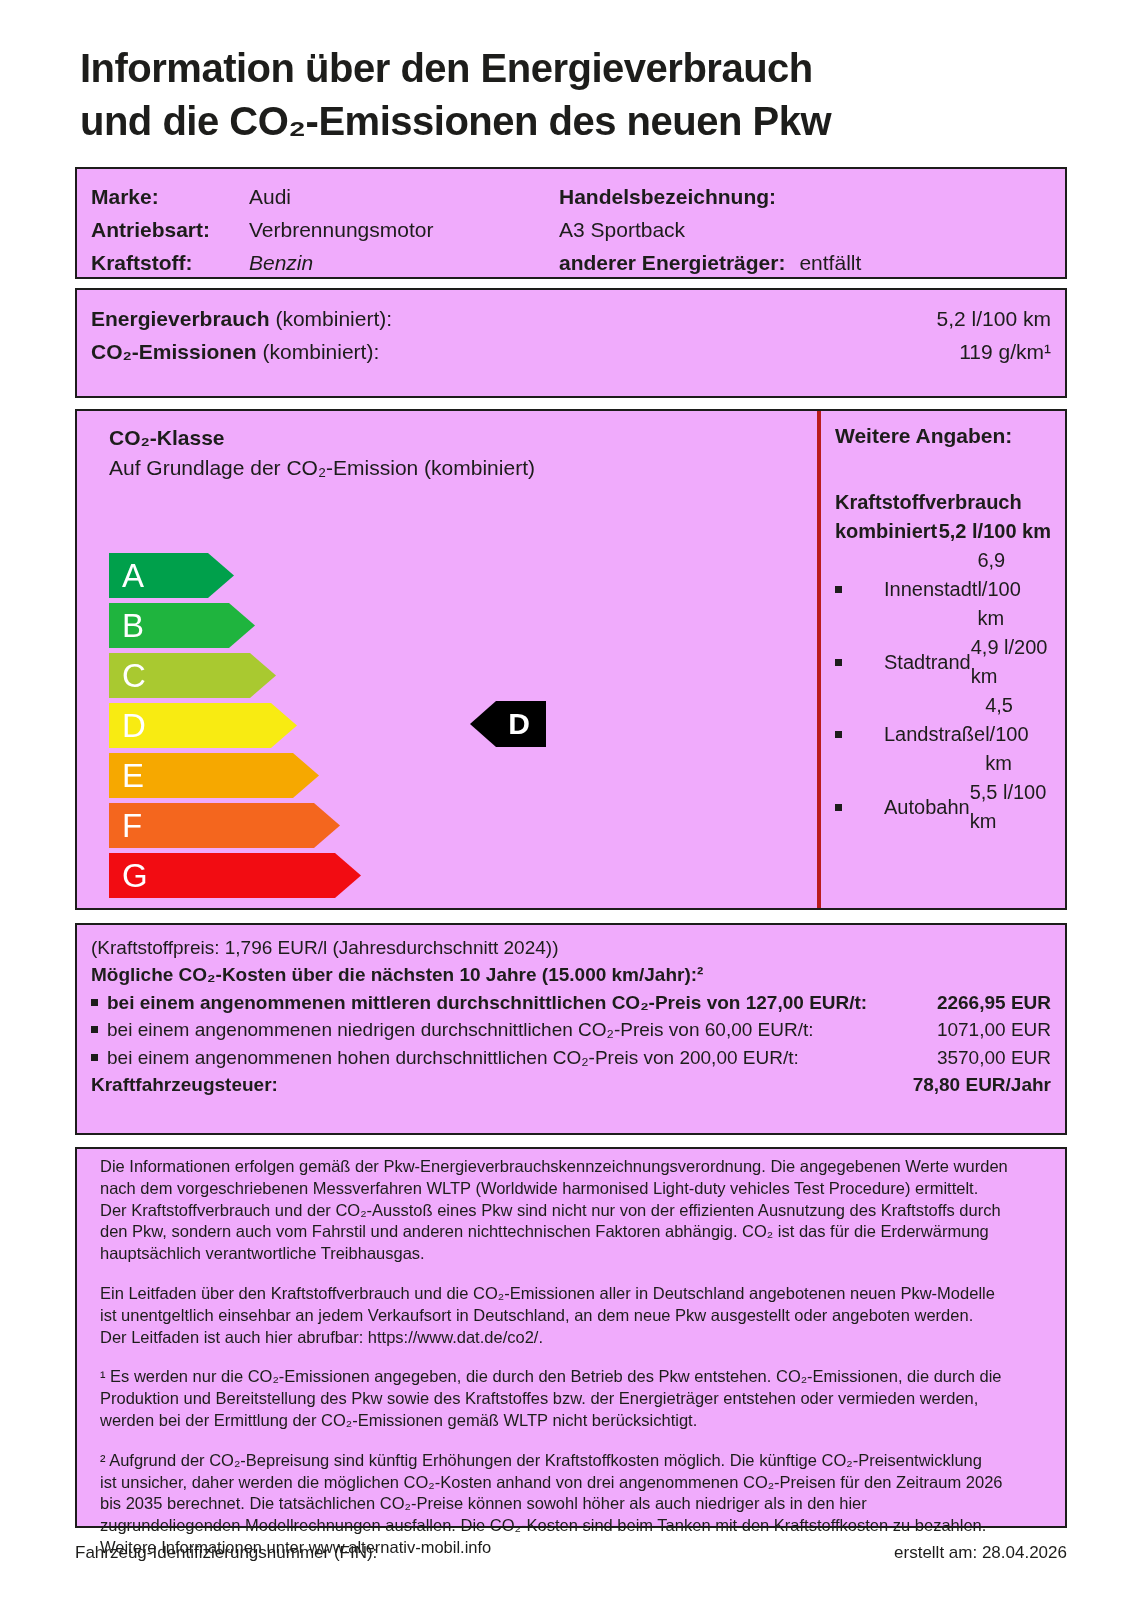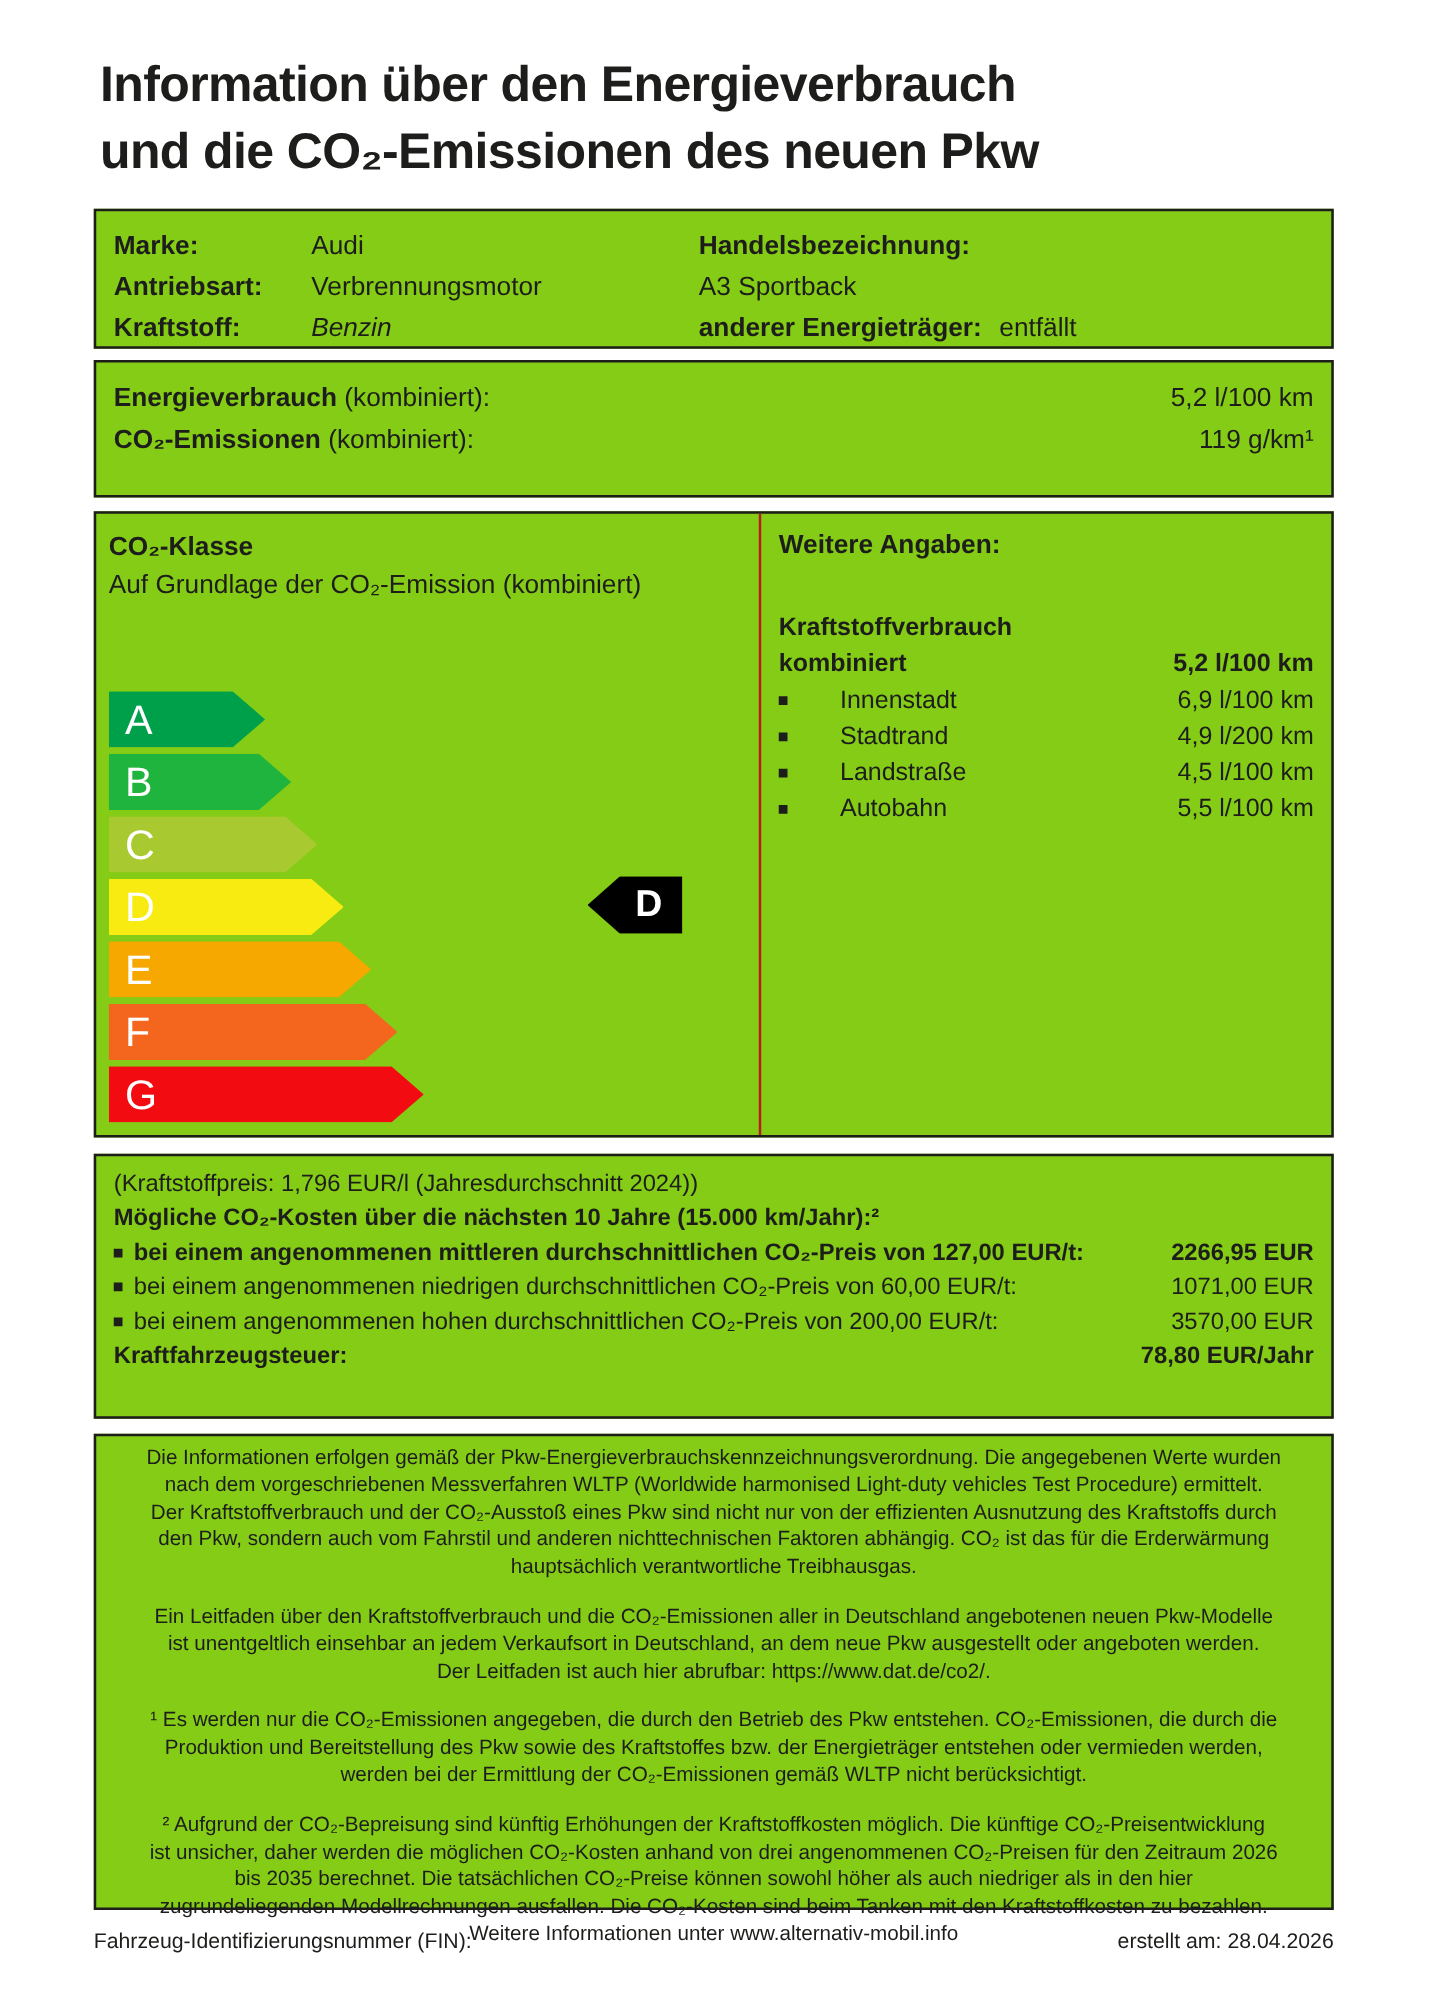--- a/index.html
+++ b/index.html
@@ -23,37 +23,37 @@
     font-weight: 700;
     letter-spacing: -0.5px;
     line-height: 53px;
     white-space: pre-line;
   }
   .box {
     position: absolute;
     left: 75px;
     width: 992px;
     border: 2px solid #1d1d1b;
-    background: #84cc16;
+    background: #f0abfc;
   }
   
   .box-vehicle { top: 167px; height: 112px; padding: 11px 14px; font-size: 21px; line-height: 33px; }
   .veh-row { display: flex; }
   .veh-left { width: 468px; display: flex; }
   .veh-left .lbl { width: 158px; font-weight: 700; }
   .veh-right { flex: 1; display: flex; }
   .veh-right .lbl { font-weight: 700; margin-right: 14px; }
   .italic { font-style: italic; }
   
   .box-consumption { top: 288px; height: 110px; padding: 12px 14px; font-size: 21px; line-height: 33px; }
   .cons-row { display: flex; justify-content: space-between; }
   .bold { font-weight: 700; }
   
   .box-co2 { top: 409px; height: 501px; display: flex; }
-  .co2-left { width: 532px; border-right: 2px solid #b91c1c; position: relative; padding: 12px 10px; }
+  .co2-left { width: 744px; border-right: 4px solid #b91c1c; position: relative; padding: 12px 32px; }
   .co2-left-title { font-size: 21px; font-weight: 700; line-height: 30px; }
   .co2-left-sub { font-size: 21px; line-height: 30px; }
   .arrows { margin-top: 70px; }
   .class-arrow {
     height: 45px;
     margin-bottom: 5px;
     display: flex;
     align-items: center;
     padding-left: 13px;
     clip-path: polygon(0 0, calc(100% - 26px) 0, 100% 50%, calc(100% - 26px) 100%, 0 100%);
@@ -86,21 +86,21 @@
     width: 7px; height: 7px;
     background: #1d1d1b;
     margin-right: 9px;
     flex: 0 0 auto;
   }
   
   .box-costs { top: 923px; height: 212px; padding: 9px 14px; font-size: 19px; line-height: 27.4px; }
   .cost-row { display: flex; justify-content: space-between; }
   .cost-row .with-bullet { display: flex; align-items: center; justify-content: space-between; }
   
-  .box-fineprint { top: 1147px; height: 381px; padding: 7px 12px; font-size: 16.5px; line-height: 21.8px; text-align: center; }
+  .box-fineprint { top: 1147px; height: 381px; padding: 7px 23px; font-size: 16.5px; line-height: 21.8px; }
   .box-fineprint p { white-space: pre-line; }
   .box-fineprint p + p { margin-top: 18px; }
   
   .footer {
     position: absolute;
     left: 75px; top: 1543px;
     width: 992px;
     display: flex;
     justify-content: space-between;
     font-size: 17px;

